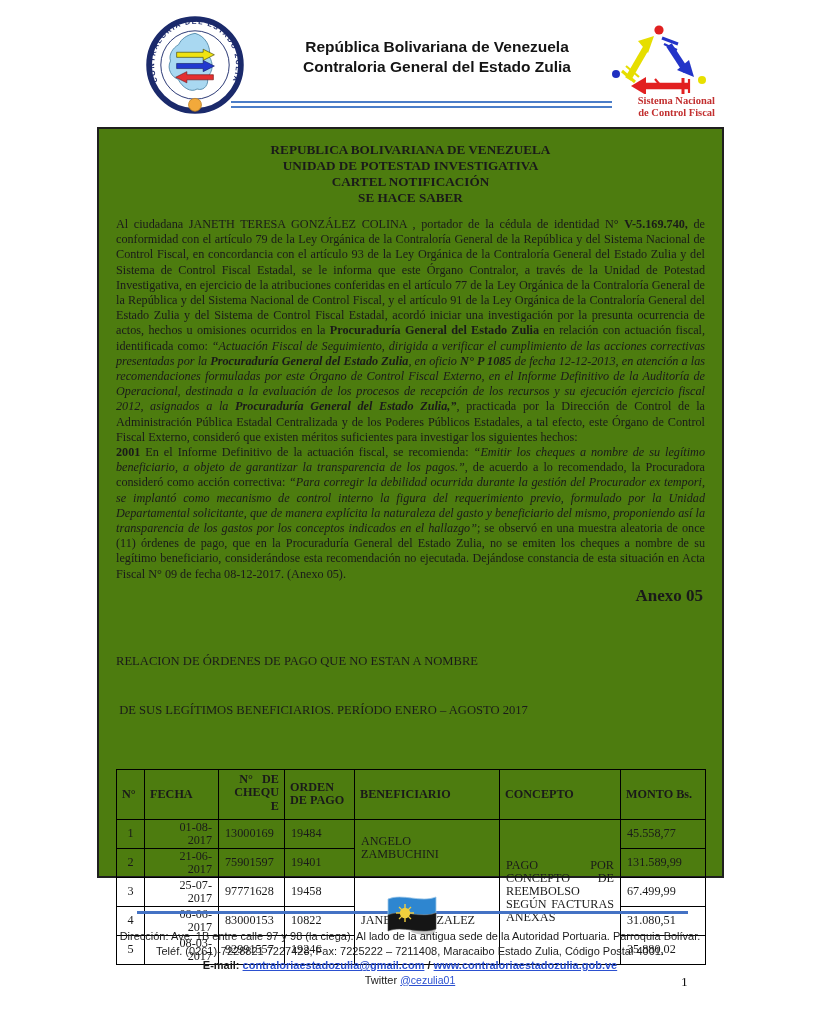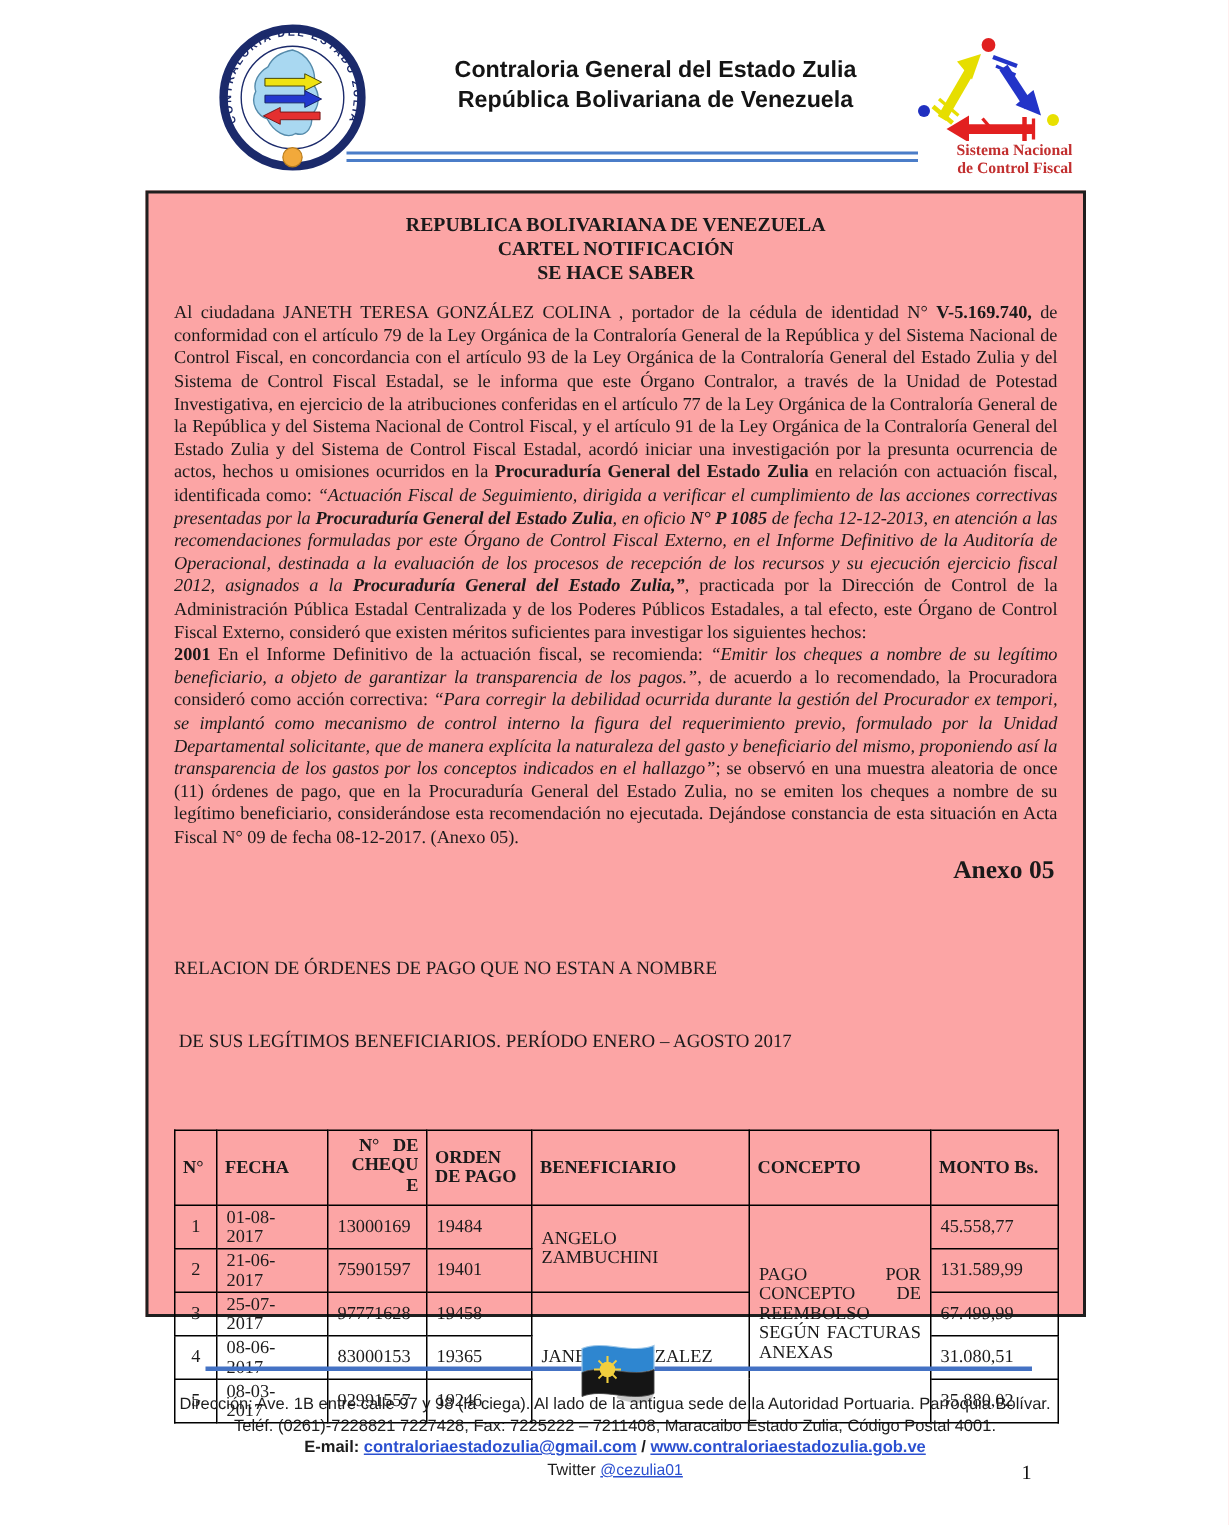--- a/index.html
+++ b/index.html
@@ -22,39 +22,39 @@
   .right-logo { position:absolute; left:603px; top:24px; width:112px; }
   .right-logo svg { display:block; margin:0 auto; }
   .right-logo .caption {
     margin-top:1px; text-align:right; color:#c22f2f;
     font-family:"Liberation Serif", serif; font-size:10.5px; line-height:12px; font-weight:bold;
   }
 
   
   .doc-box {
     position:absolute; left:97px; top:127px; width:627px; height:751px;
-    border:2px solid #1f1f1f; padding:13px 17px 0 17px; background:#fca5a5;
+    border:2px solid #1f1f1f; padding:13px 17px 0 17px; background:#4d7c0f;
   }
   .doc-title { text-align:center; font-weight:bold; font-size:13.2px; line-height:16px; margin-bottom:11px; }
   .para { font-size:12.2px; line-height:15.2px; text-align:justify; }
   .para .b  { font-weight:bold; }
   .para .i  { font-style:italic; }
   .para .bi { font-weight:bold; font-style:italic; }
   .anexo { text-align:right; font-weight:bold; font-size:17px; margin-top:4px; padding-right:2px; }
   .tbl-heading { font-weight:normal; font-size:12.6px; line-height:16.5px; margin-top:14px; white-space:pre; }
 
   
   table.pay { border-collapse:collapse; margin-top:17px; width:589px; table-layout:fixed; }
   table.pay th, table.pay td { border:1.4px solid #000; font-size:12.2px; vertical-align:middle; }
   table.pay th {
     font-weight:bold; text-align:left; padding:3px 5px; height:50px;
     line-height:13.5px; vertical-align:middle;
   }
   th.pre { white-space:pre-wrap; }
-  td.pre { white-space:pre-line; }
+  td.pre { white-space:pre-line;text-align:right; }
   table.pay td { padding:1px 6px; height:29px; line-height:13px; }
   td.c-n { text-align:center; }
   td.c-benef { white-space:pre-line; line-height:14px; }
   td.c-conc { text-align:justify; line-height:15px; padding:4px 7px; }
   td.c-m { padding-left:9px; }
 
   
   .f-rule { position:absolute; left:137px; top:911px; width:551px; height:3px; background:#4472c4; }
   .f-flag { position:absolute; left:383px; top:892px; }
   .f-text {
@@ -81,22 +81,22 @@
       <polygon points="66,57.5 40,57.5 40,54.5 29,60 40,65.5 40,62.5 66,62.5" fill="#e43030" stroke="#701010" stroke-width="0.6"></polygon>
       <circle cx="48" cy="87" r="6.3" fill="#f2a93b" stroke="#b97d1d" stroke-width="0.8"></circle>
       <path id="sealArc" d="M 17,73 A 40,40 0 1 1 79,73" fill="none"></path>
       <text font-family="Liberation Sans, sans-serif" font-size="7" font-weight="bold" fill="#1b2a6b" letter-spacing="1.4">
         <textPath href="#sealArc" startOffset="50%" text-anchor="middle">CONTRALORIA DEL ESTADO ZULIA</textPath>
       </text>
     </svg>
   </div>
 
   <div class="lh-text">
+    <div>República Bolivariana de Venezuela</div>
     <div>Contraloria General del Estado Zulia</div>
-    <div>República Bolivariana de Venezuela</div>
   </div>
 
   <div class="dbl-rule">
     <div class="ln"></div>
       <div class="ln"></div>
   </div>
 
   <div class="right-logo">
     <svg width="100" height="70" viewBox="0 0 100 70">
       <circle cx="50" cy="6" r="4.6" fill="#e02020"></circle>
@@ -127,20 +127,21 @@
     </svg>
     <div class="caption">
       <div>Sistema Nacional</div>
       <div>de Control Fiscal</div>
     </div>
   </div>
 
   <div class="doc-box">
     <div class="doc-title">
       <div>REPUBLICA BOLIVARIANA DE VENEZUELA</div>
+      <div>UNIDAD DE POTESTAD INVESTIGATIVA</div>
       <div>CARTEL NOTIFICACIÓN</div>
       <div>SE HACE SABER</div>
     </div>
 
     <p class="para"><span class="">Al ciudadana   JANETH TERESA GONZÁLEZ COLINA , portador de la cédula de identidad N° </span><span class="b">V-5.169.740,</span><span class=""> de conformidad con el artículo 79 de la Ley Orgánica de la Contraloría General de la República y del Sistema Nacional de Control Fiscal, en concordancia con el artículo 93 de la Ley Orgánica de la Contraloría General del Estado Zulia y del Sistema de Control Fiscal Estadal, se le informa que este Órgano Contralor, a través de la Unidad de Potestad Investigativa, en ejercicio de la atribuciones conferidas en el artículo 77 de la Ley Orgánica de la Contraloría General de la República y del Sistema Nacional de Control Fiscal, y el artículo  91 de la Ley Orgánica de la Contraloría General del Estado Zulia y del Sistema de Control Fiscal Estadal, acordó iniciar una investigación por la presunta ocurrencia de actos, hechos u omisiones ocurridos en la  </span><span class="b">Procuraduría General del Estado Zulia</span><span class="">  en relación con actuación fiscal, identificada como: </span><span class="i">“Actuación Fiscal de Seguimiento, dirigida a verificar el cumplimiento de las acciones correctivas presentadas por la </span><span class="bi">Procuraduría General del Estado Zulia</span><span class="i">, en oficio </span><span class="bi">N° P 1085</span><span class="i"> de fecha 12-12-2013, en atención a las recomendaciones formuladas por este Órgano de Control Fiscal Externo, en el Informe Definitivo de la Auditoría de Operacional, destinada a la evaluación de los procesos de recepción de los recursos y su ejecución ejercicio fiscal 2012, asignados a la </span><span class="bi">Procuraduría General del Estado Zulia,”</span><span class="">, practicada por la Dirección de Control de la Administración Pública Estadal Centralizada  y de los Poderes Públicos Estadales, a tal efecto, este Órgano de Control Fiscal Externo, consideró que existen méritos suficientes  para investigar los siguientes hechos:</span></p>
 
     <p class="para"><span class="b">2001</span><span class=""> En el Informe Definitivo de la actuación fiscal, se recomienda: </span><span class="i">“Emitir los cheques a nombre de su legítimo beneficiario, a objeto de garantizar la transparencia de los pagos.”</span><span class="">, de acuerdo a lo recomendado, la Procuradora consideró como acción correctiva: </span><span class="i">“Para corregir la debilidad ocurrida durante la gestión del Procurador ex tempori, se implantó como mecanismo de control interno la figura del requerimiento previo, formulado por la Unidad Departamental solicitante, que de manera explícita la naturaleza del gasto y  beneficiario del mismo, proponiendo así la transparencia de los gastos  por los conceptos indicados en el hallazgo”</span><span class="">; se observó en una muestra aleatoria de once (11) órdenes de pago, que en la Procuraduría General del Estado Zulia, no se emiten los cheques a nombre de su legítimo beneficiario, considerándose esta recomendación no ejecutada. Dejándose constancia de esta situación en Acta Fiscal N° 09 de fecha    08-12-2017. (Anexo 05).</span></p>
 
     <div class="anexo">Anexo 05</div>
 
@@ -200,21 +201,21 @@
           <td>97771628</td>
           <td>19458</td>
           <td class="c-benef" rowspan="3">JANETH GONZALEZ</td>
           <td class="c-m">67.499,99</td>
         </tr>
         <tr>
           <td class="c-n">4</td>
           <td class="pre">08-06-
 2017</td>
           <td>83000153</td>
-          <td>19365</td>
+          <td>10822</td>
           <td class="c-m">31.080,51</td>
         </tr>
         <tr>
           <td class="c-n">5</td>
           <td class="pre">08-03-
 2017</td>
           <td>92991557</td>
           <td>19246</td>
           <td class="c-m">35.880,02</td>
         </tr>

